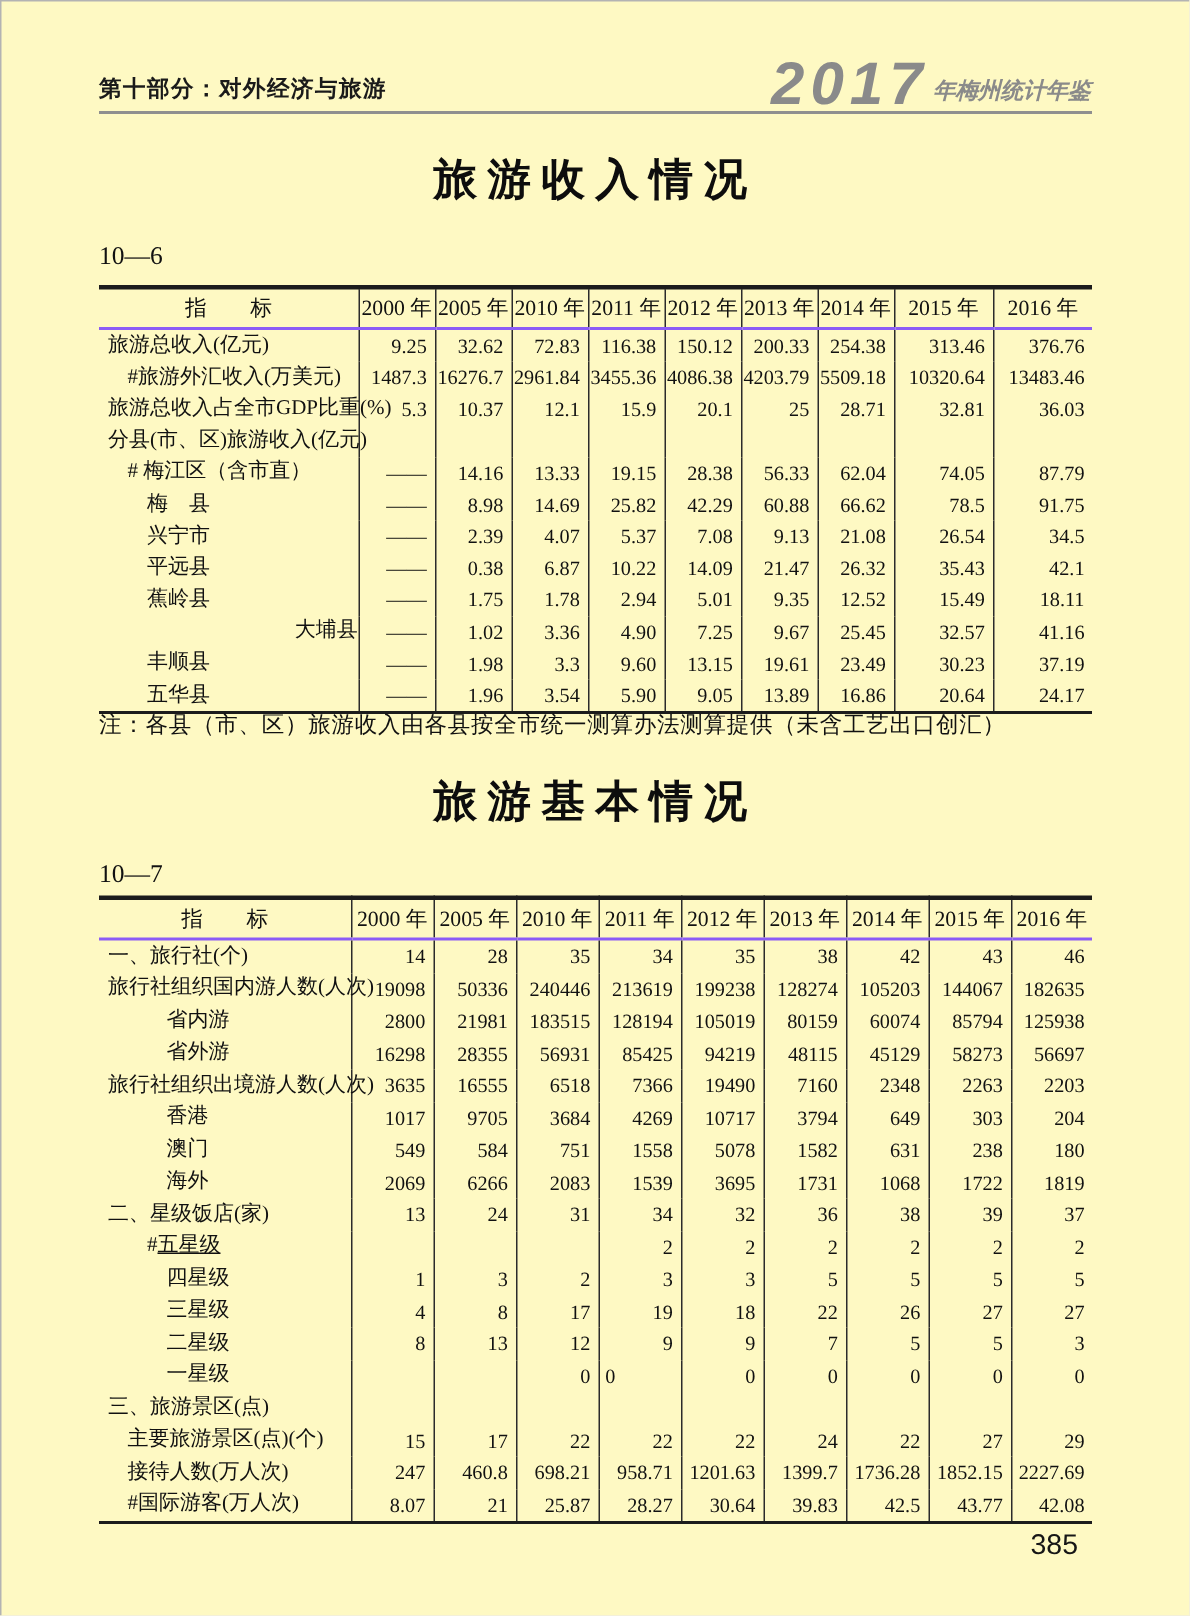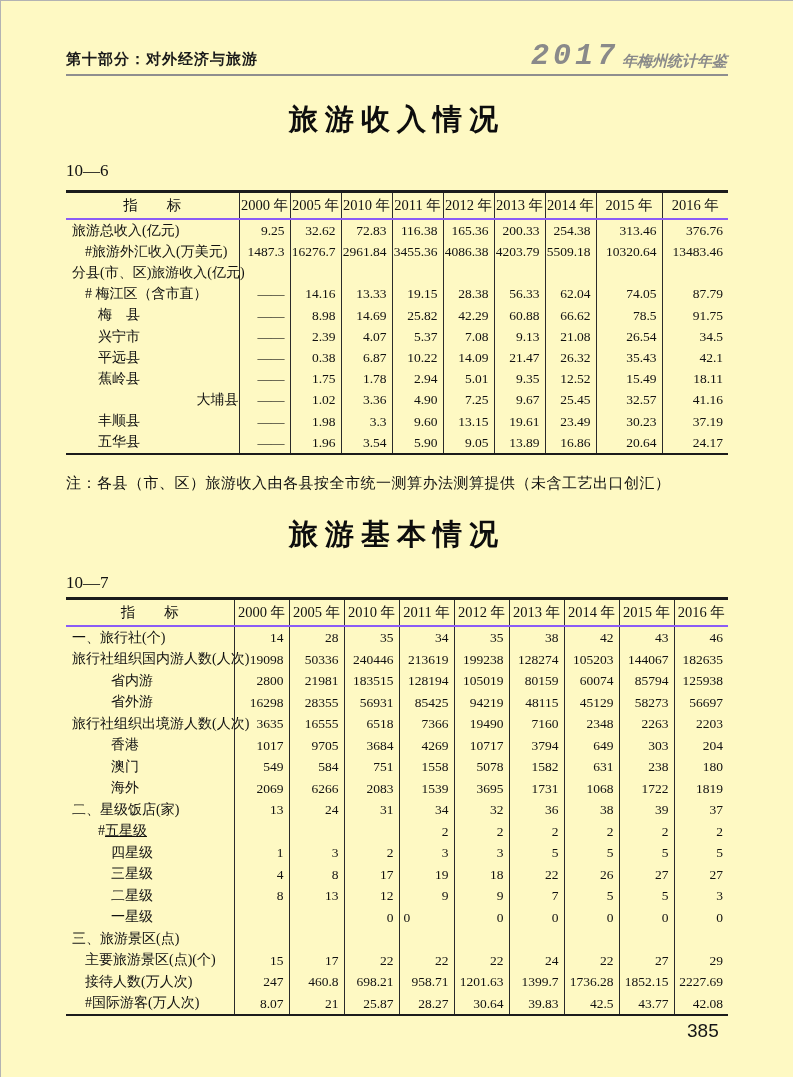--- a/index.html
+++ b/index.html
@@ -18,22 +18,22 @@
   .page-header{
     position:absolute;top:42px;left:65px;right:66px;
     display:flex;justify-content:space-between;align-items:flex-end;
   }
   .section-crumb{
     font-family:"Liberation Sans","DejaVu Sans",sans-serif;
     font-weight:bold;font-size:15px;color:#1a1a1a;letter-spacing:1px;
   }
   .logo{display:flex;align-items:flex-end;color:#8a8a8a;white-space:nowrap;}
   .logo-year{
-    font-family:Liberation Mono, monospace;
-    font-size:30px;line-height:26px;font-style:italic;font-weight:bold;letter-spacing:4px;
+    font-family:Liberation Sans, sans-serif;
+    font-size:40px;line-height:26px;font-style:italic;font-weight:bold;letter-spacing:4px;
   }
   .logo-suffix{
     font-family:"Liberation Sans","DejaVu Sans",sans-serif;
     font-size:15px;line-height:17px;font-style:italic;font-weight:bold;margin-left:3px;
   }
   .header-rule{
     position:absolute;top:73px;left:65px;width:662px;height:2px;background:#8f8f8f;
   }
   
   .doc-title{
@@ -121,37 +121,49 @@
           <th>2016 年</th>
         </tr>
       </thead>
       <tbody>
         <tr>
           <td class="label" style="padding-left: 6px;">旅游总收入(亿元)</td>
           <td class="num">9.25</td>
           <td class="num">32.62</td>
           <td class="num">72.83</td>
           <td class="num">116.38</td>
-          <td class="num">165.36</td>
+          <td class="num">150.12</td>
           <td class="num">200.33</td>
           <td class="num">254.38</td>
           <td class="num">313.46</td>
           <td class="num">376.76</td>
         </tr>
         <tr>
           <td class="label" style="padding-left: 19px;">#旅游外汇收入(万美元)</td>
           <td class="num">1487.3</td>
           <td class="num">16276.7</td>
           <td class="num">2961.84</td>
           <td class="num">3455.36</td>
           <td class="num">4086.38</td>
           <td class="num">4203.79</td>
           <td class="num">5509.18</td>
           <td class="num">10320.64</td>
           <td class="num">13483.46</td>
+        </tr>
+        <tr>
+          <td class="label" style="padding-left: 6px;">旅游总收入占全市GDP比重(%)</td>
+          <td class="num">5.3</td>
+          <td class="num">10.37</td>
+          <td class="num">12.1</td>
+          <td class="num">15.9</td>
+          <td class="num">20.1</td>
+          <td class="num">25</td>
+          <td class="num">28.71</td>
+          <td class="num">32.81</td>
+          <td class="num">36.03</td>
         </tr>
         <tr>
           <td class="label" style="padding-left: 6px;">分县(市、区)旅游收入(亿元)</td>
           <td class="num"></td>
           <td class="num"></td>
           <td class="num"></td>
           <td class="num"></td>
           <td class="num"></td>
           <td class="num"></td>
           <td class="num"></td>

